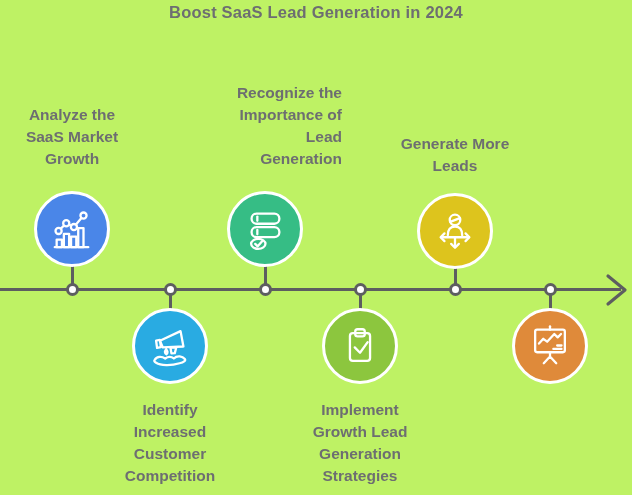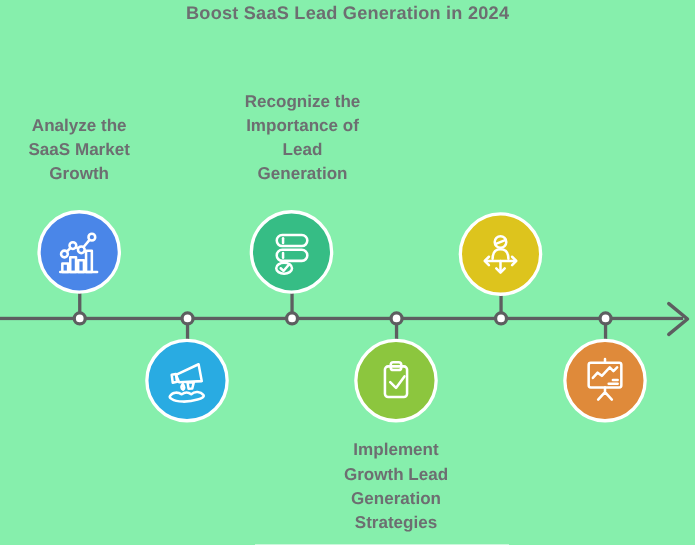--- a/index.html
+++ b/index.html
@@ -1,31 +1,31 @@
 <!DOCTYPE html>
 <html><head>
 <meta charset="utf-8">
 <style>
   html, body { margin:0; padding:0; background:#ffffff; }
   body { width:632px; height:495px; font-family:"Liberation Sans", sans-serif; }
-  .canvas { position:relative; width:632px; height:495px; overflow:hidden; background:#86efac; }
+  .canvas { position:relative; width:632px; height:495px; overflow:hidden; background:#bef264; }
 
   .title {
     position:absolute; top:3px; left:0; width:632px; margin:0;
     text-align:center; font-size:16.5px; font-weight:600; letter-spacing:.2px;
     color:#6d6e71;
   }
 
   .label {
     position:absolute; width:160px; text-align:center;
     font-size:15.5px; font-weight:600; line-height:22px;
     color:#6d6e71; white-space:pre-line;
   }
   .l-analyze   { left:-8px;  top:104px; }
-  .l-recognize { left:195px; top:82px;  }
+  .l-recognize { left:182px; top:82px;text-align:right;  }
   .l-generate  { left:375px; top:133px; }
   .l-identify  { left:90px;  top:399px; }
   .l-implement { left:280px; top:399px; }
   .l-achieve   { left:470px; top:399px; }
 
   .axis { position:absolute; left:0; top:287.5px; width:621px; height:3px; background:var(--c,#5d5e60); }
   .arrowhead { position:absolute; left:605px; top:273px; color:var(--c,#5d5e60); }
 
   .stem { position:absolute; width:3px; background:var(--c,#5d5e60); }
   .stem-analyze   { left:70.5px;  top:256px; height:33px; }
@@ -107,20 +107,24 @@
 
   <div class="circle c-identify" style="--c: #29abe2;">
     <svg class="icon" width="46" height="46" viewBox="0 0 48 48">
       <path d="M13.5,18.5 L35,8.5 L38,24.5 L16.5,25.5 Z"></path>
       <path d="M9.5,18.5 l4,-0.8 1,7.5 -4,0.8 z"></path>
       <path d="M24.5,25.8 l6,-0.3 -1.5,6 -3.5,0.2 z"></path>
       <path d="M20,27.2 c1.8,2.6 1.8,4.4 0.2,5.4 c-1.8,-0.8 -2,-2.8 -0.2,-5.4 z"></path>
       <path d="M8,38.5 C10.5,34.5 15.5,34.8 19,37 C22,34.8 25.5,35 28,37 C31.5,33.5 37,34.5 39.5,37.5 C41,39.3 38,41 34,42 C25,44.8 14,44.5 9.5,41.5 C7.5,40.2 7.2,39.5 8,38.5 Z"></path>
     </svg>
   </div>
+  <div class="label l-identify">Identify
+Increased
+Customer
+Competition</div>
 
   <div class="circle c-recognize" style="--c: #36bd85;">
     <svg class="icon" width="46" height="46" viewBox="0 0 48 48">
       <rect x="10" y="8" width="29" height="10.5" rx="5.2"></rect>
       <rect x="10" y="22" width="29" height="10.5" rx="5.2"></rect>
       <line x1="16" y1="11" x2="16" y2="15.5"></line>
       <line x1="16" y1="25" x2="16" y2="29.5"></line>
       <ellipse cx="17" cy="39.5" rx="7.5" ry="5.2"></ellipse>
       <path d="M13.8,39.5 l2.6,2.6 l4.6,-5.4"></path>
     </svg>
@@ -147,20 +151,22 @@
       <circle cx="24" cy="12.5" r="5.5"></circle>
       <path d="M19,14.5 L29,10.5"></path>
       <path d="M16.5,28.5 C16.5,21.5 20,19.5 24,19.5 C28,19.5 31.5,21.5 31.5,28.5"></path>
       <path d="M9.5,30.5 H38.5"></path>
       <path d="M13,26.5 L9,30.5 L13,34.5"></path>
       <path d="M35,26.5 L39,30.5 L35,34.5"></path>
       <path d="M24,30.5 V40"></path>
       <path d="M20,37.5 L24,41.5 L28,37.5"></path>
     </svg>
   </div>
+  <div class="label l-generate">Generate More
+Leads</div>
 
   <div class="circle c-achieve" style="--c: #df8a3a;">
     <svg class="icon" width="46" height="46" viewBox="0 0 48 48">
       <path d="M24,3.5 V7"></path>
       <rect x="8.5" y="7" width="31" height="23.5" rx="2"></rect>
       <polyline points="12.5,21.5 17,16.5 21,19.5 28.5,11.5 32,15 35.5,11.5"></polyline>
       <path d="M31.5,23.5 H36"></path>
       <path d="M27.5,27 H36"></path>
       <path d="M24,30.5 V35 M24,35 L17.5,42 M24,35 L30.5,42"></path>
     </svg>

